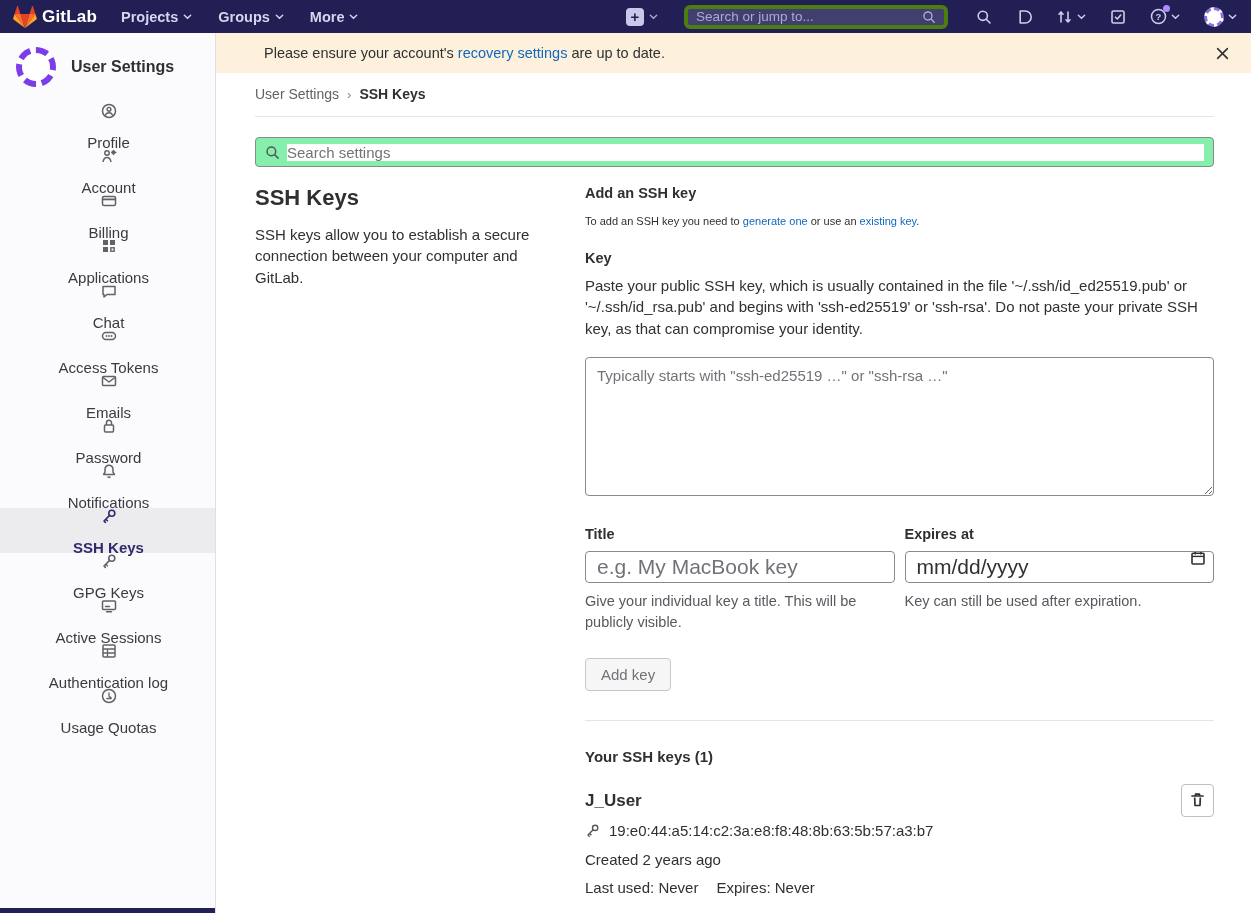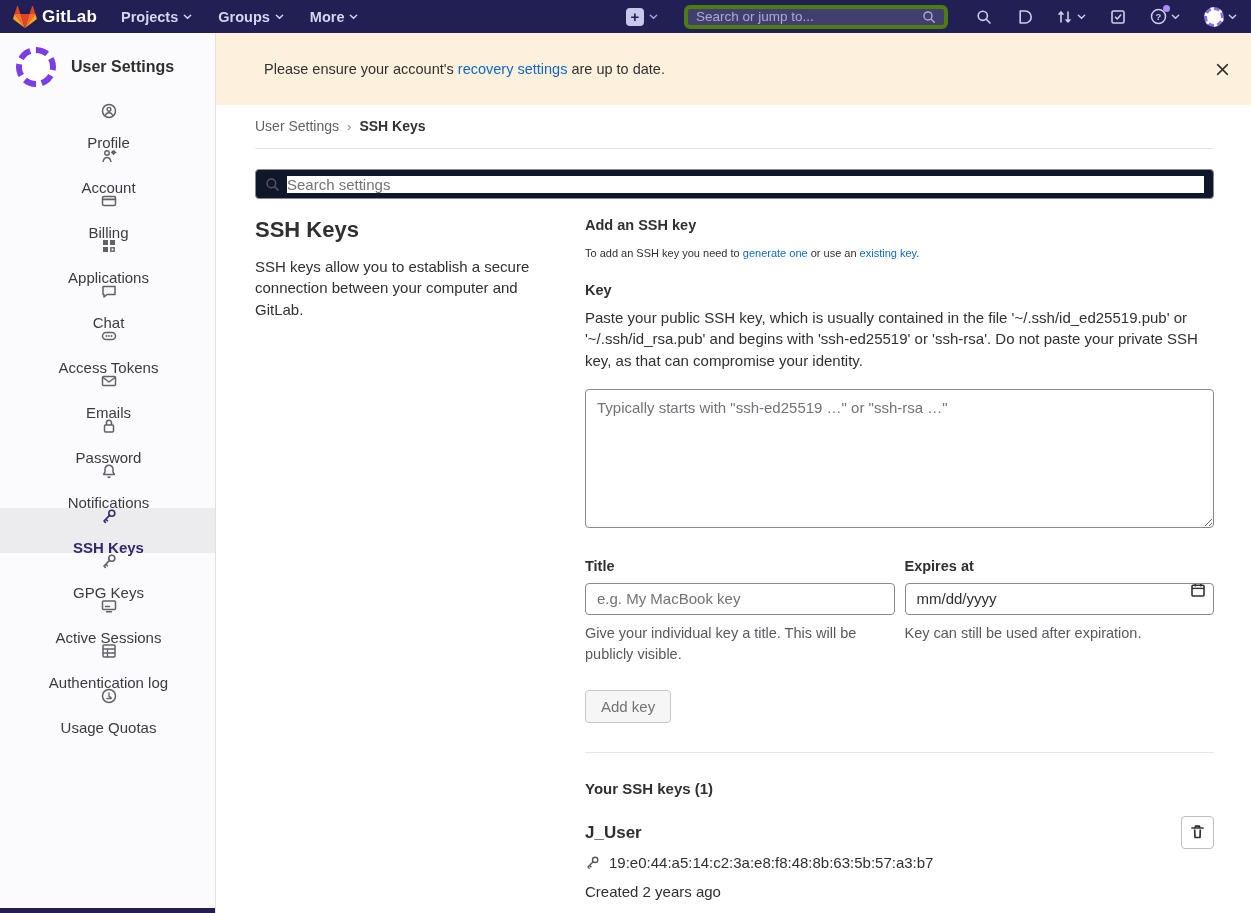--- a/index.html
+++ b/index.html
@@ -41,31 +41,31 @@
   .sidebar-title { font-size:16px; font-weight:bold; color:#303030; }
   .side-item { display:flex; align-items:center; gap:15px; height:45px;
     padding:0 16px 0 18px; color:#3a3a40; font-size:15px; cursor:pointer;flex-direction:column; }
   .side-item .icn { color:#626168; display:flex; }
   .side-item.active { background:#ececef; color:#2f2a6b; font-weight:bold; }
   .side-item.active .icn { color:#2f2a6b; }
   .sidebar-strip { position:absolute; bottom:0; left:0; width:100%; height:5px; background:#211f54; }
 
   
   .content { margin-left:216px; }
-  .alert { height:72px; background:#fdf1dd; display:flex; align-items:center;
+  .alert { height:40px; background:#fdf1dd; display:flex; align-items:center;
     padding:0 18px 0 48px; font-size:14.5px; }
   .alert a { color:#1068bf; text-decoration:none; }
   .alert-close { margin-left:auto; color:#303030; cursor:pointer; display:flex; padding:4px; }
   .inner { padding:0 37px 0 39px; }
   .breadcrumb { display:flex; align-items:center; gap:8px; padding:13px 0 14px 0;
     border-bottom:1px solid #e5e5e9; font-size:14px; color:#626168; }
   .breadcrumb .crumb-last { color:#303030; font-weight:bold; }
   .crumb-sep { color:#89888d; font-size:13px; }
   .settings-search { margin-top:20px; height:30px; border:1px solid #89888d;
-    border-radius:4px; display:flex; align-items:center; padding:0 9px; gap:7px; background:#0f172a; }
+    border-radius:4px; display:flex; align-items:center; padding:0 9px; gap:7px; background:#86efac; }
   .settings-search input { flex:1; border:none; outline:none; font-size:15px;
     font-family:inherit; color:#303030; }
   .settings-search input::placeholder { color:#737278; }
 
   .cols { display:flex; gap:40px; margin-top:18px; }
   .col-left { width:290px; flex:0 0 290px; }
   .col-left h1 { font-size:22px; font-weight:bold; margin-bottom:13px; }
   .col-left p { font-size:15px; line-height:1.42; }
   .col-right { flex:1; min-width:0; }
 
@@ -76,21 +76,21 @@
   .key-help { font-size:15px; line-height:1.42; margin-top:9px; }
   .key-textarea { width:100%; height:139px; margin-top:18px; border:1px solid #89888d;
     border-radius:4px; padding:9px 11px; font-size:15px; font-family:inherit;
     color:#303030; }
   .key-textarea::placeholder { color:#737278; }
 
   .field-row { display:flex; gap:10px; margin-top:26px; }
   .field-col { flex:1; min-width:0; }
   .fl { font-size:14.5px; font-weight:bold; }
   .text-input { width:100%; height:32px; margin-top:9px; border:1px solid #89888d;
-    border-radius:4px; padding:12px 11px; font-size:15px; font-family:inherit; color:#303030; }
+    border-radius:4px; padding:12px 11px; font-size:21px; font-family:inherit; color:#303030; }
   .text-input::placeholder { color:#737278; }
   .date-wrap { position:relative; }
   .date-wrap input { padding-right:32px; }
   .date-wrap input::placeholder { color:#303030; }
   .cal-ico { position:absolute; right:9px; top:50%; margin-top:-4px; transform:translateY(-50%);
     color:#303030; display:flex; }
   .helper { font-size:14.5px; color:#59585f; line-height:1.45; margin-top:8px; }
 
   .add-key-btn { margin-top:25px; padding:7px 15px; font-size:15px; font-family:inherit;
     color:#737278; background:#f6f6f7; border:1px solid #c7c7cb; border-radius:4px; cursor:pointer; }

